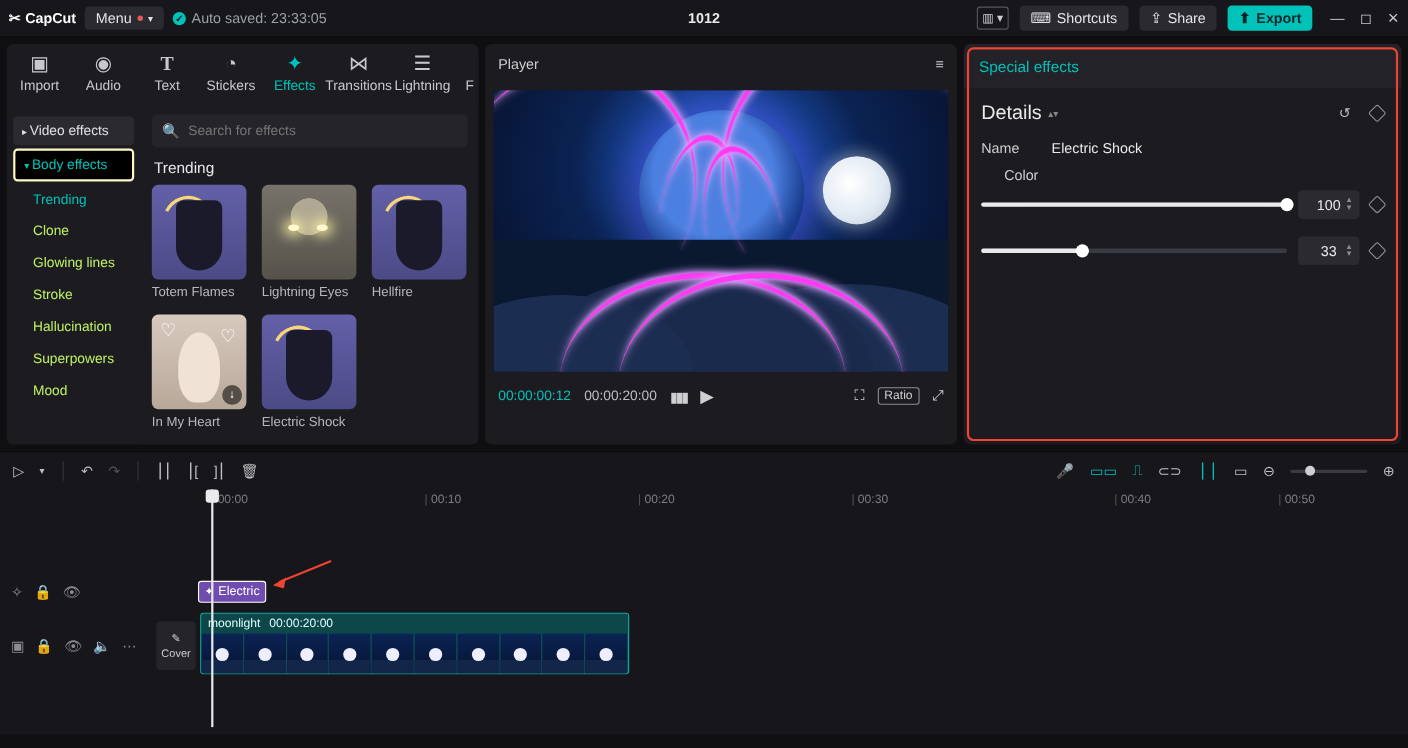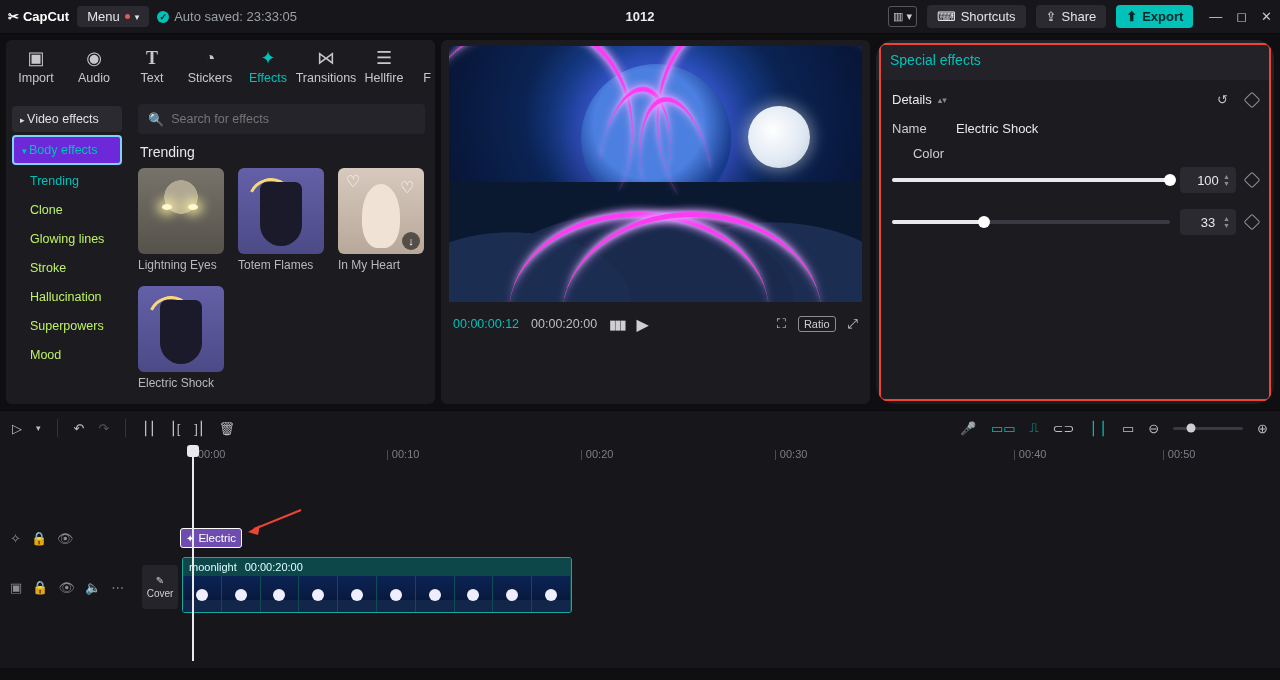--- a/index.html
+++ b/index.html
@@ -38,35 +38,35 @@
 
   
   .main {
     display:flex;
     height: 376px;
     gap: 6px;
     padding: 6px;
   }
   .panel { background:#1b1b20;border-radius:6px;display:flex;flex-direction:column;overflow:hidden;}
   .center-col { flex:1;}
-  .right-col { width: 398px; border-radius: 19px;}
+  .right-col { width: 398px;}
 
   
   .left-panel {flex:1;display:flex;flex-direction:column;}
   .tabs-row { display:flex;align-items:flex-start;padding:8px 6px 0 10px;gap:18px;position:relative;height:58px;border-bottom:1px solid transparent;background:#1b1b20;}
   .tab { display:flex;flex-direction:column;align-items:center;gap:3px;color:#c8c8cc;cursor:pointer;min-width:40px;}
   .tab.active { color:#00c2b8;}
   .tab .ic { font-size:18px;height:20px;display:flex;align-items:center;}
   .tab .lbl { font-size:12.5px;}
 
   
   .left-body { display:flex;flex:1;overflow:hidden;}
   .sidebar { width:122px;padding:8px 6px;display:flex;flex-direction:column;gap:3px;background:#1b1b20;}
   .side-hdr { background:#2a2a30;border-radius:4px;padding:6px 8px;font-size:12.5px;color:#e0e0e2;cursor:pointer;}
-  .side-hdr.highlight { border:2px solid #7dd3fc; color:#00c2b8;background:#6d28d9;}
+  .side-hdr.highlight { border:2px solid #fef9c3; color:#00c2b8;background:#000000;}
   .side-hdr .tri::before{content:"▸ ";font-size:9px;}
   .side-hdr.open .tri::before{content:"▾ ";}
   .side-item { padding:6px 10px 6px 18px;font-size:12.5px;color:#bef264;cursor:pointer;border-radius:3px;}
   .side-item.active { color:#00c2b8;}
 
   .effects-content { flex:1;padding:6px 10px;overflow:hidden;}
   .search { background:#24242a;border-radius:4px;height:30px;display:flex;align-items:center;padding:0 10px;gap:7px;color:#86868c;margin-bottom:10px;}
   .search input { background:transparent;border:none;outline:none;color:#cfcfd2;font-size:12.5px;flex:1;}
   .section-title { font-size:14px;color:#e8e8ea;margin:4px 0 8px 2px;}
   .grid { display:flex;flex-wrap:wrap;gap:14px;}
@@ -113,21 +113,21 @@
   .ctrl-icn{color:#cfcfd2;cursor:pointer;}
   .player-ctrl .right{margin-left:auto;display:flex;align-items:center;gap:12px;}
   .ratio-box{border:1px solid #8c8c92;border-radius:3px;padding:1px 5px;font-size:11px;}
 
   
   .right-col { position:relative; }
   .right-col .hl{position:absolute;inset:3px;border:2px solid #e43;border-radius:6px;pointer-events:none;}
   .props-hdr{height:40px;display:flex;align-items:center;padding:0 14px;color:#00c2b8;font-size:14px;font-weight:500;background:#222228;}
   .props-body{padding:12px 16px;}
   .details-row{display:flex;align-items:center;gap:6px;margin-bottom:14px;}
-  .details-row .lbl{color:#eaeaec;font-weight:500;font-size:13px;}
+  .details-row .lbl{color:#eaeaec;font-weight:500;font-size:18px;}
   .details-row .carets{font-size:9px;color:#888;}
   .details-row .spacer{flex:1;}
   .ic-reset,.ic-key{color:#bfbfc3;cursor:pointer;margin-left:10px;}
   .kv{display:flex;align-items:center;margin-bottom:10px;gap:12px;}
   .kv .k{width:52px;color:#cfcfd2;font-size:13px;}
   .kv .v{color:#e8e8ea;}
   .slider-row{display:flex;align-items:center;gap:10px;margin-bottom:16px;}
   .slider{flex:1;height:4px;background:#3a3a42;border-radius:2px;position:relative;}
   .slider .fill{position:absolute;left:0;top:0;bottom:0;background:#eaeaec;border-radius:2px;}
   .slider .knob{position:absolute;top:50%;width:12px;height:12px;border-radius:50%;background:#fff;transform:translate(-50%,-50%);}
@@ -233,21 +233,21 @@
       <div class="tab active">
           <span class="ic">✦</span>
           <span class="lbl">Effects</span>
         </div>
       <div class="tab">
           <span class="ic">⋈</span>
           <span class="lbl">Transitions</span>
         </div>
       <div class="tab">
           <span class="ic">☰</span>
-          <span class="lbl">Hellfire</span>
+          <span class="lbl">Lightning</span>
         </div>
       <div class="tab" style="min-width:10px;">
           <span class="ic"></span>
           <span class="lbl">F</span>
         </div>
 
     </div>
     <div class="left-body">
       <div class="sidebar">
         <div class="side-hdr"><span class="tri"></span><span>Video effects</span></div>
@@ -261,43 +261,51 @@
         <div class="side-item">Mood</div>
       </div>
       <div class="effects-content">
         <div class="search">
           <span>🔍</span>
           <input placeholder="Search for effects" style="">
         </div>
         <div class="section-title">Trending</div>
         <div class="grid">
           <div class="card">
+              <div class="thumb th-purple-dance"></div>
+              <div class="name">Totem Flames</div>
+            </div>
+          <div class="card">
               <div class="thumb th-glow-eyes"></div>
               <div class="name">Lightning Eyes</div>
             </div>
           <div class="card">
               <div class="thumb th-purple-dance"></div>
-              <div class="name">Totem Flames</div>
+              <div class="name">Hellfire</div>
             </div>
           <div class="card">
               <div class="thumb th-heart">
                 <div class="th-dl-badge">↓</div>
               </div>
               <div class="name">In My Heart</div>
             </div>
           <div class="card">
               <div class="thumb th-purple-dance"></div>
               <div class="name">Electric Shock</div>
             </div>
         </div>
       </div>
     </div>
   </div>
 
   <div class="panel center-col">
+    <div class="player-hdr">
+      <span>Player</span>
+      <span class="ham">≡</span>
+    </div>
     <div class="player-view">
       <div class="pv-sky"></div>
       <div class="pv-planet"></div>
       <div class="pv-moon"></div>
       <div class="pv-mtn"></div>
       <div class="pv-streak s1"></div>
         <div class="pv-streak s2"></div>
       <div class="pv-streak s3"></div>
         <div class="pv-streak s4"></div>
       <div class="pv-streak s5"></div>

